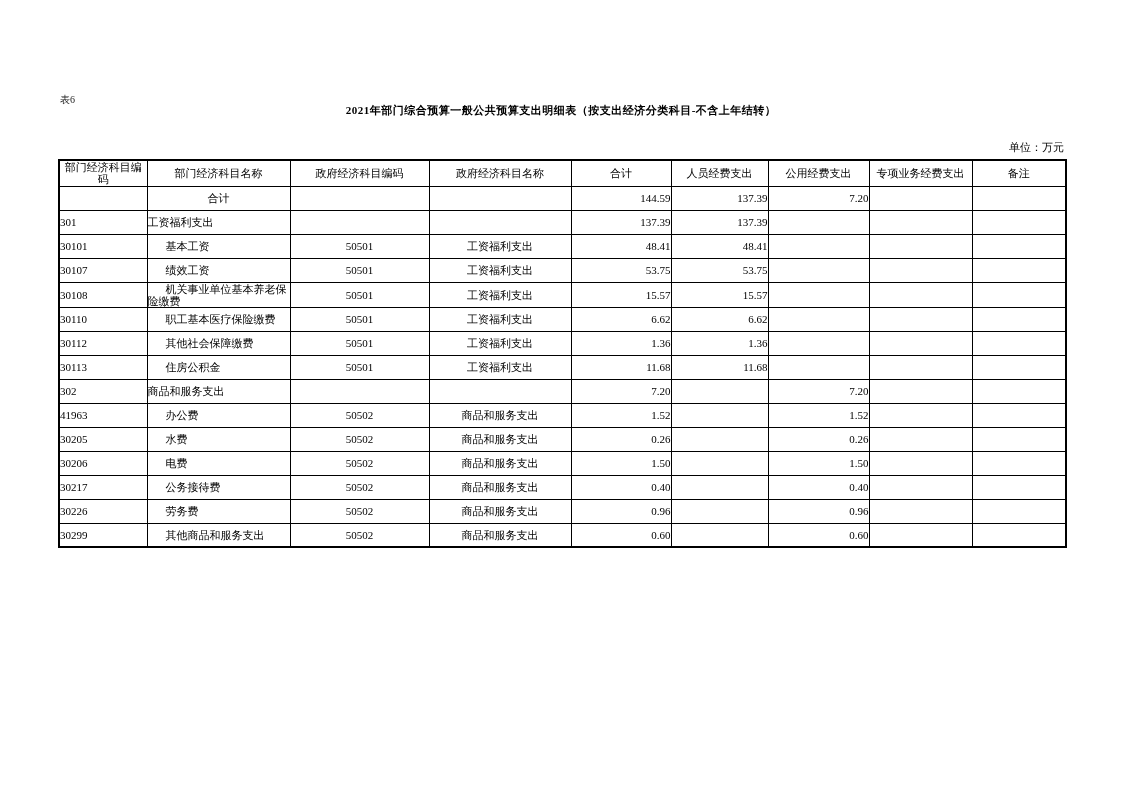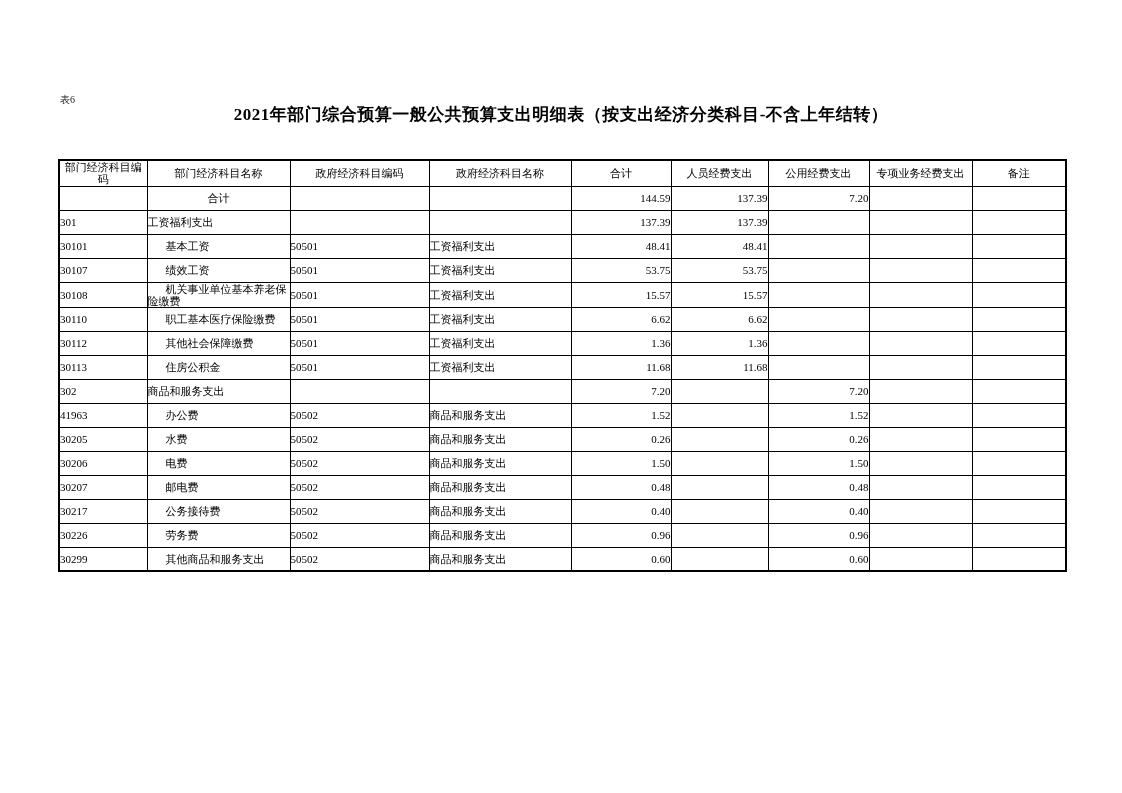--- a/index.html
+++ b/index.html
@@ -11,21 +11,21 @@
   }
   .page { position: relative; width: 1122px; height: 793px; background: #fff; overflow: hidden; }
 
   .table-label {
     position: absolute; left: 60px; top: 93px;
     font-size: 10px; color: #222; text-align: right;
   }
   .title {
     position: absolute; left: 0; right: 0; top: 103px;
     margin: 0; text-align: center;
-    font-size: 17px; font-weight: bold; letter-spacing: 0.5px;
+    font-size: 11px; font-weight: bold; letter-spacing: 0.5px;
   }
   .unit-note {
     position: absolute; left: 58px; top: 140px; width: 1006px;
     text-align: right; font-size: 11px;
   }
 
   table.budget {
     position: absolute; left: 58px; top: 159px; width: 1007px;
     border-collapse: collapse; table-layout: fixed;
     font-size: 11px;
@@ -40,32 +40,33 @@
     font-weight: normal;
   }
   table.budget thead th { height: 26px; text-align: center; margin-left: 32px; }
   table.budget tbody td { height: 24px; }
 
   td.code-parent { text-align: left; padding-left: 2px; }
   td.code-child  { text-align: left; padding-left: 20px; }
   td.name-total  { text-align: center; }
   td.name-parent { text-align: left; padding-left: 2px; }
   td.name-child  { text-align: left; text-indent: 18px; }
-  td.gov         { text-align: left; padding-left: 3px; }
+  td.gov         { text-align: center; padding-left: 3px; }
   td.num         { text-align: right; padding-right: 8px; }
 </style>
 </head>
 <body>
 
 <div class="page">
 
   <div class="table-label">表6</div>
 
   <h1 class="title">2021年部门综合预算一般公共预算支出明细表（按支出经济分类科目-不含上年结转）</h1>
 
+  <div class="unit-note">单位：万元</div>
 
   <table class="budget">
     <colgroup>
       <col style="width:88px">
       <col style="width:143px">
       <col style="width:139px">
       <col style="width:142px">
       <col style="width:100px">
       <col style="width:97px">
       <col style="width:101px">
@@ -212,31 +213,20 @@
           <td class="name-child">电费</td>
           <td class="gov">50502</td>
           <td class="gov">商品和服务支出</td>
           <td class="num">1.50</td>
           <td class="num"></td>
           <td class="num">1.50</td>
           <td class="num"></td>
           <td></td>
         </tr>
         <tr>
-          <td class="code-child">30207</td>
-          <td class="name-child">邮电费</td>
-          <td class="gov">50502</td>
-          <td class="gov">商品和服务支出</td>
-          <td class="num">0.48</td>
-          <td class="num"></td>
-          <td class="num">0.48</td>
-          <td class="num"></td>
-          <td></td>
-        </tr>
-        <tr>
           <td class="code-child">30217</td>
           <td class="name-child">公务接待费</td>
           <td class="gov">50502</td>
           <td class="gov">商品和服务支出</td>
           <td class="num">0.40</td>
           <td class="num"></td>
           <td class="num">0.40</td>
           <td class="num"></td>
           <td></td>
         </tr>

